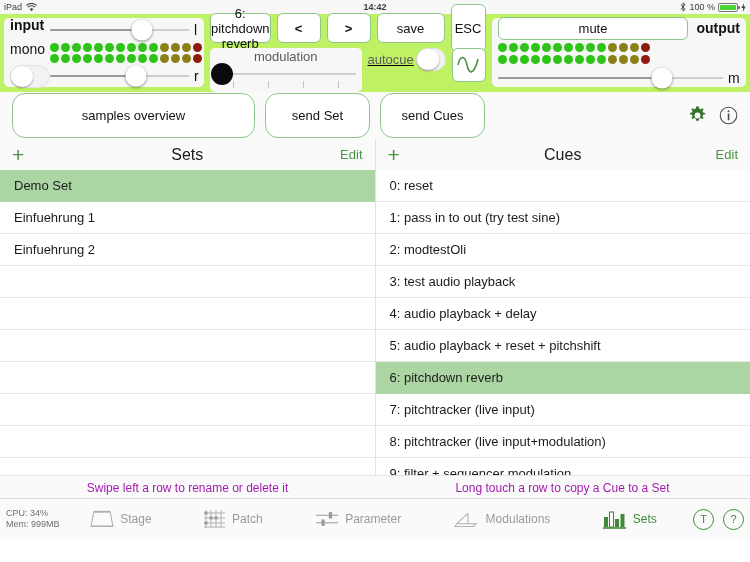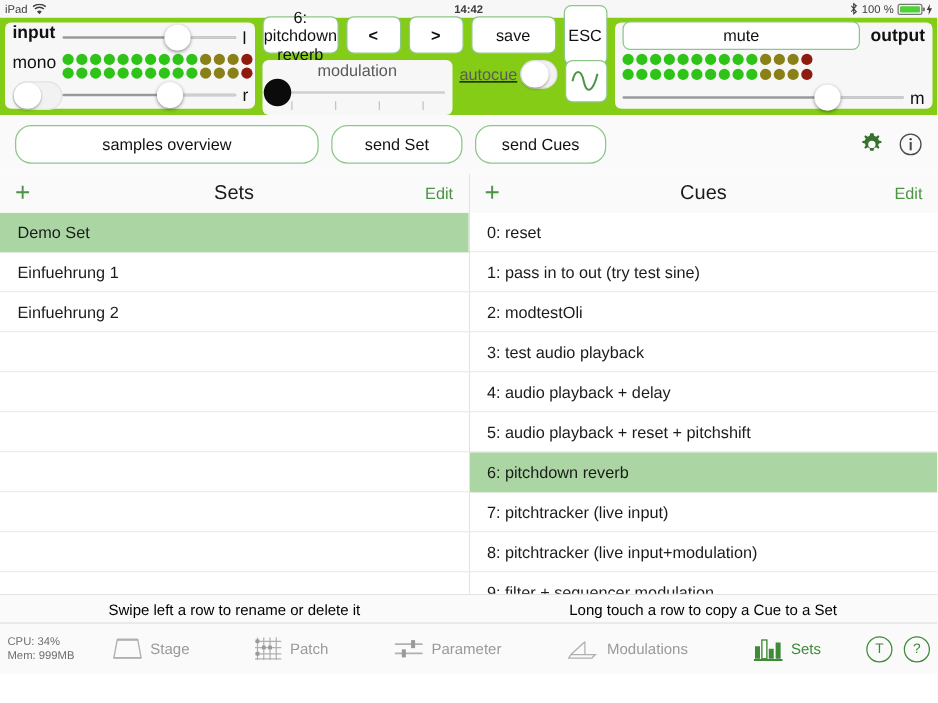--- a/index.html
+++ b/index.html
@@ -36,21 +36,21 @@
   .batt::after {
     content: ""; position: absolute; right: -3px; top: 2.5px;
     width: 2px; height: 3px; background: #777; border-radius: 0 1px 1px 0;
   }
   .batt > i { display: block; height: 100%; width: 100%; background: #4cd436; border-radius: 1px; }
 
   
   .topbar {
     display: flex; align-items: stretch; gap: 6px;
     padding: 4px 4px 5px 4px; height: 78px;
-    background: #84cc16;
+    background: #bef264;
   }
   .panel {
     background: #f7f7f7; border-radius: 5px;
     display: flex; align-items: center;
     padding: 3px 6px;
   }
   .panel-input { width: 200px; position: relative; }
   .panel-mid { flex: 1; position: relative; padding: 0; background: transparent; }
   .panel-output { width: 255px; position: relative; }
 
@@ -92,21 +92,21 @@
     border: 1px solid #8ec68a; border-radius: 6px; background: #fff;
     color: #111; font-size: 13px; text-align: center;
     display: flex; align-items: center; justify-content: center;
   }
 
   
   .actionbar {
     display: flex; align-items: center; gap: 10px;
     padding: 8px 12px; height: 47px; background: #fafafa;
   }
-  .actionbar .gbtn { height: 31px; border-radius: 13px; }
+  .actionbar .gbtn { height: 45px; border-radius: 13px; }
   .icon-right { margin-left: auto; display: flex; align-items: center; gap: 12px; }
 
   
   .lists { display: flex; height: 336px; background: #fafafa; }
   .col { flex: 1; display: flex; flex-direction: column; min-width: 0; }
   .col-left { border-right: 1px solid #e3e3e3; }
   .col-head {
     display: flex; align-items: center; height: 31px;
     padding: 0 12px; position: relative; background: #fafafa;
   }
@@ -125,21 +125,21 @@
   }
   .row.sel { background: #abd6a4; border-bottom-color: #abd6a4; }
   .row.empty { color: transparent; }
 
   
   .hints {
     display: flex; height: 24px; background: #fafafa;
     border-top: 1px solid #e3e3e3; border-bottom: 1px solid #dcdcdc;
   }
   .hints > div {
-    flex: 1; text-align: center; font-size: 12px; color: #000000;
+    flex: 1; text-align: center; font-size: 12px; color: #a21caf;
     line-height: 24px;
   }
 
   
   .tabbar {
     display: flex; align-items: center; height: 40px;
     background: #fafafa; padding: 0 6px;
   }
   .cpu {
     font-size: 9px; color: #6e6e6e; line-height: 11px; width: 58px;

